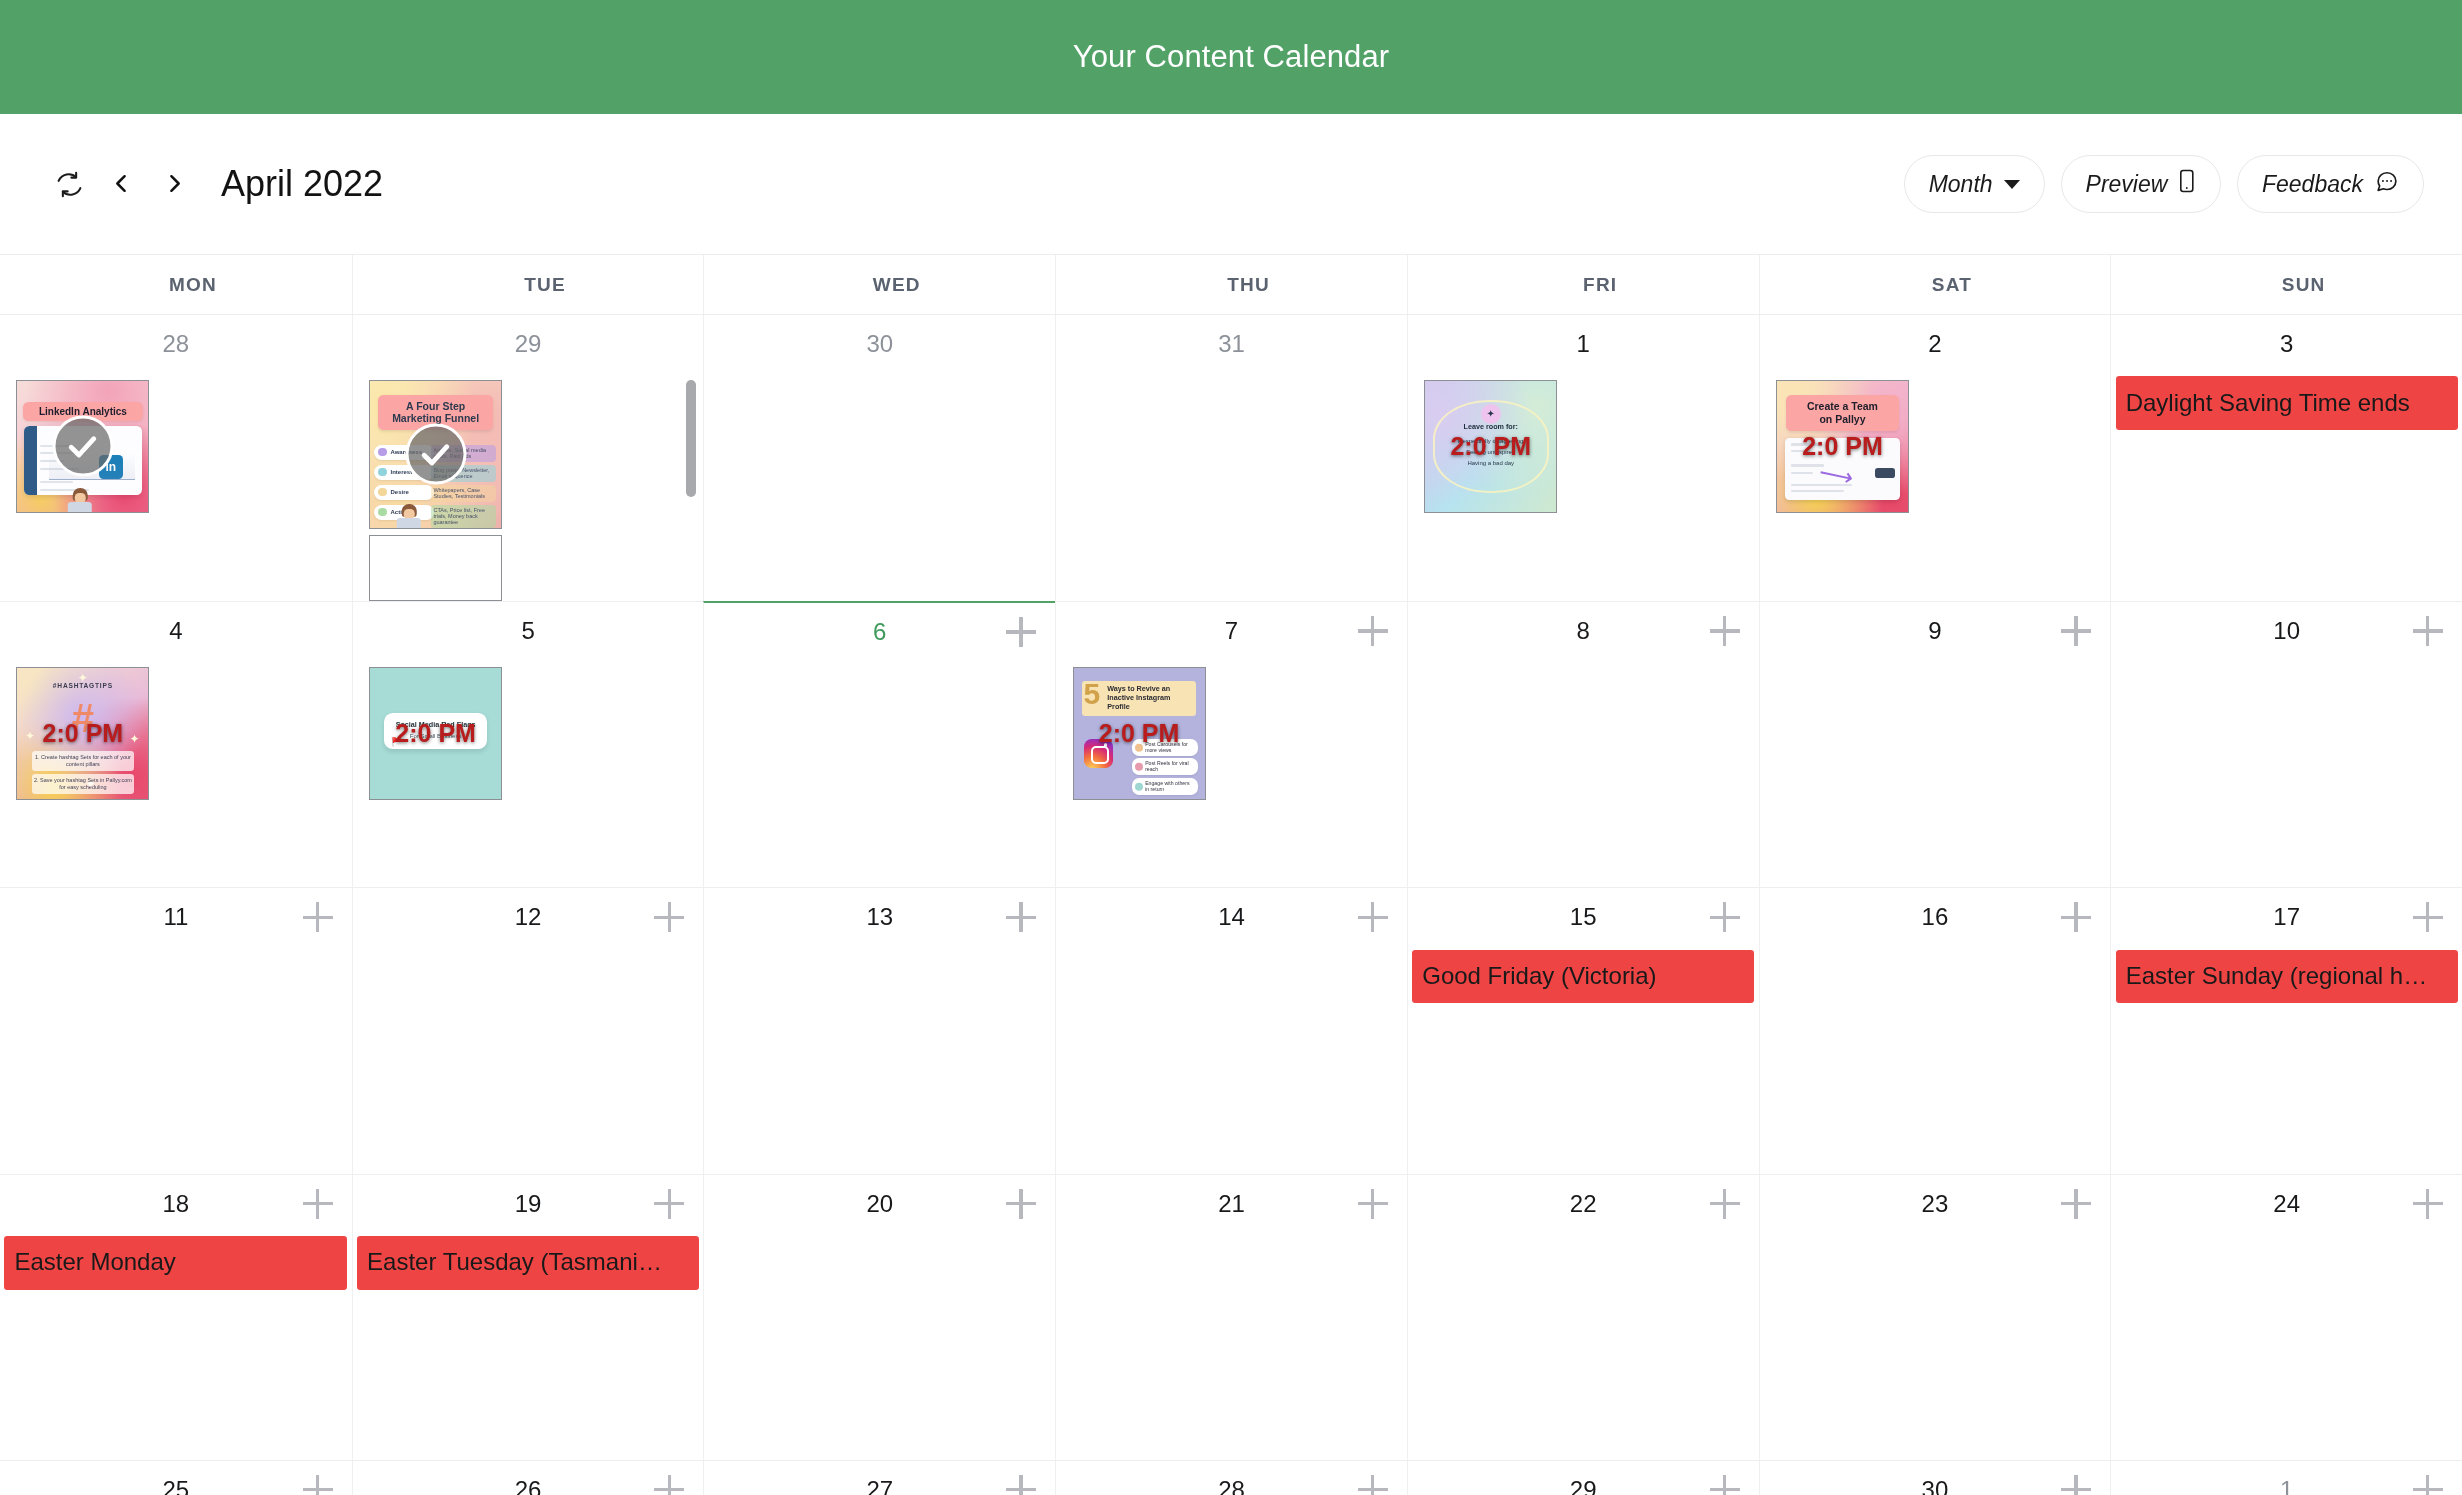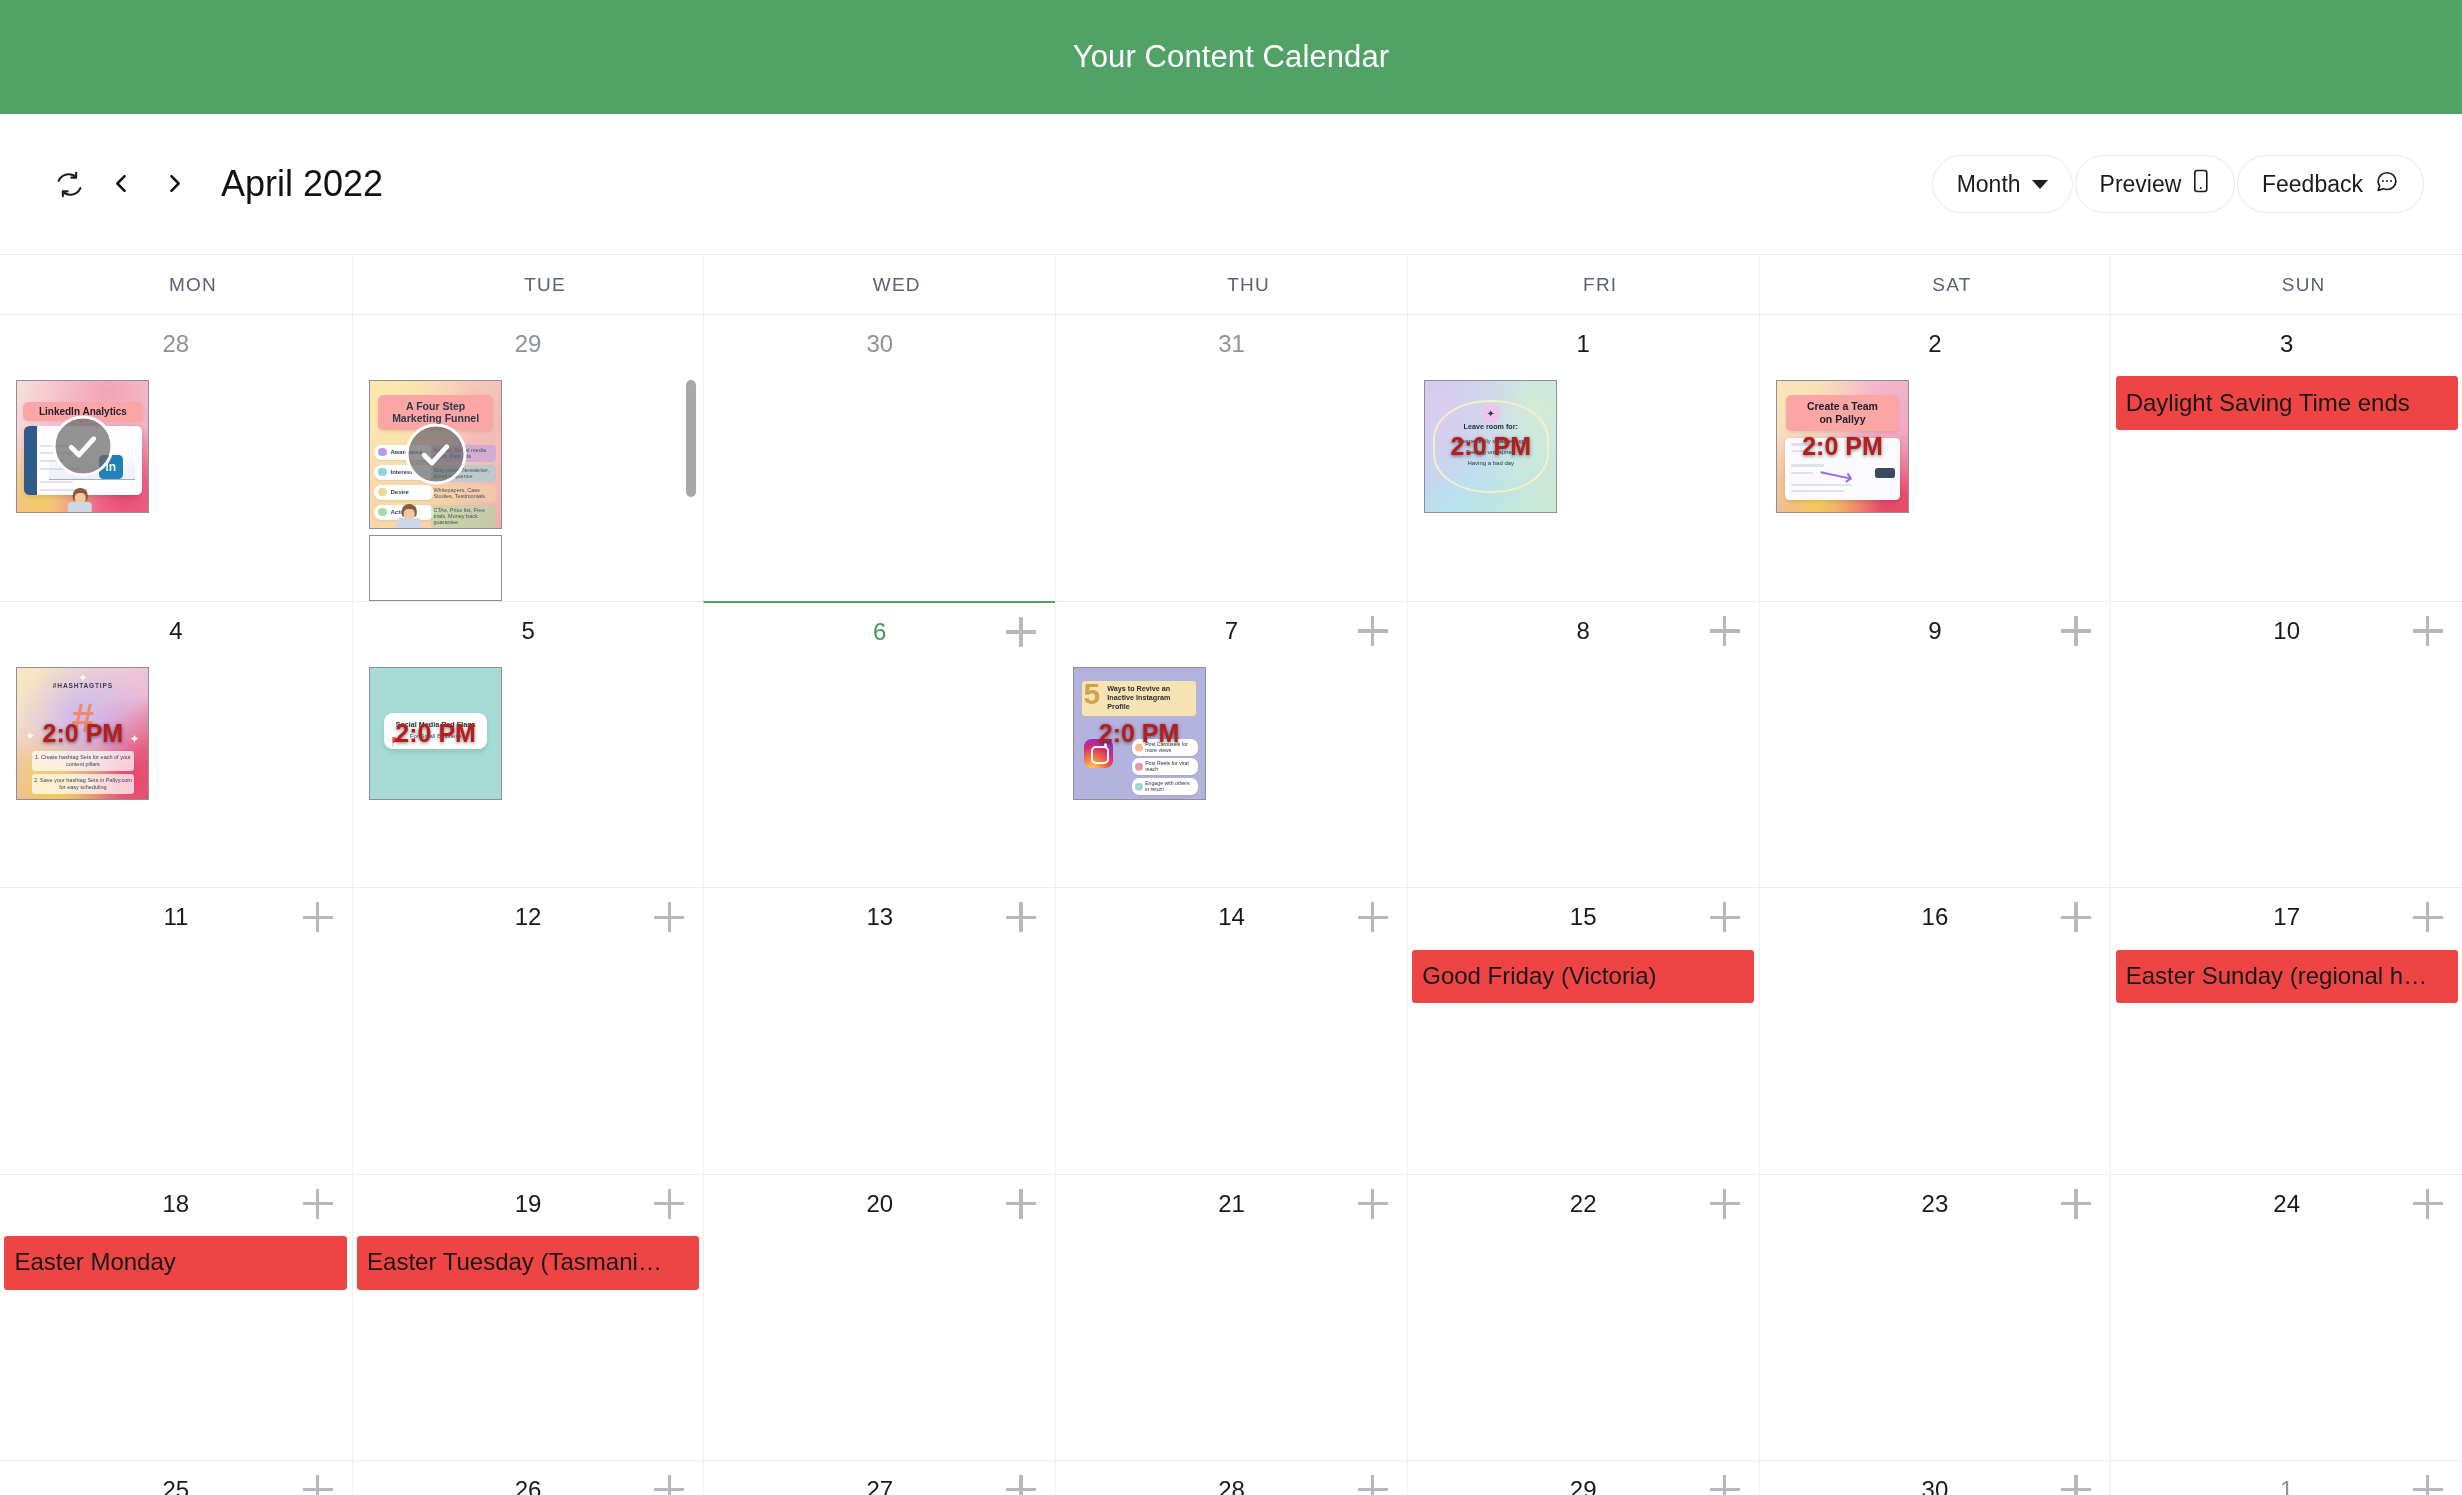--- a/index.html
+++ b/index.html
@@ -45,21 +45,21 @@
   .nav-chevron { width: 53px; height: 53px; display:flex; align-items:center; justify-content:center; cursor:pointer; }
 
   .month-title {
     font-size: 36px;
     font-weight: 400;
     color: #121212;
     margin-left: 20px;
     white-space: nowrap;
   }
 
-  .toolbar-right { margin-left: auto; display: flex; align-items: center; gap: 2px; }
+  .toolbar-right { margin-left: auto; display: flex; align-items: center; gap: 16px; font-style: italic; }
 
   .pill {
     height: 58px;
     border: 1.7px solid #e7e8ea;
     border-radius: 30px;
     background: #ffffff;
     display: flex; align-items: center; justify-content: center;
     gap: 11px;
     padding: 0 24px;
     font-size: 23px;
@@ -81,21 +81,21 @@
     display: grid;
     grid-template-columns: repeat(7, 1fr);
     background: #ffffff;
     border-bottom: 1.7px solid #ededee;
   }
   .weekday {
     display: flex; align-items: center; justify-content: center;
     font-size: 19px;
     letter-spacing: 1.2px;
     color: #5b6270;
-    font-weight: 400;
+    font-weight: 700;
     border-left: 1.7px solid #f0f0f1;
     padding-left: 34px;
   }
   .weekday:first-child { border-left: none; }
 
   
   .grid {
     flex: 1 1 auto;
     display: grid;
     grid-template-columns: repeat(7, 1fr);

